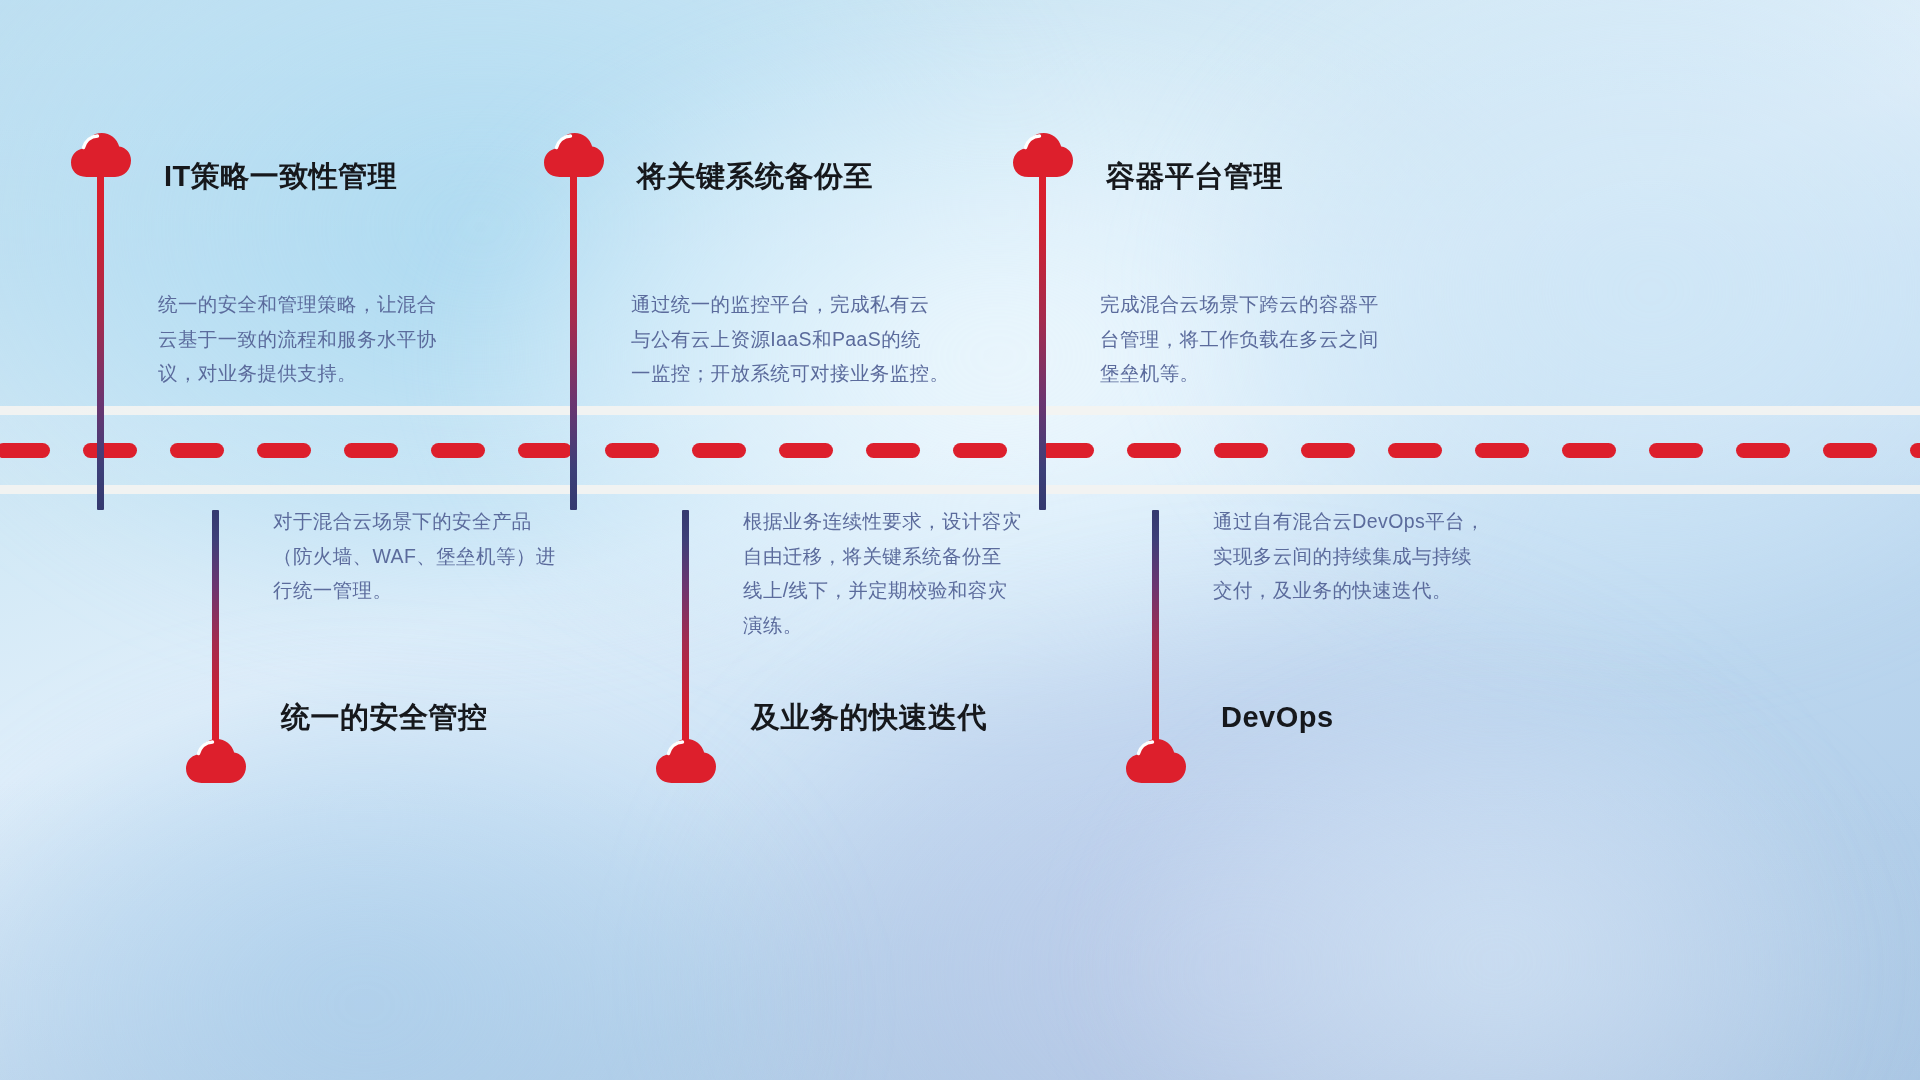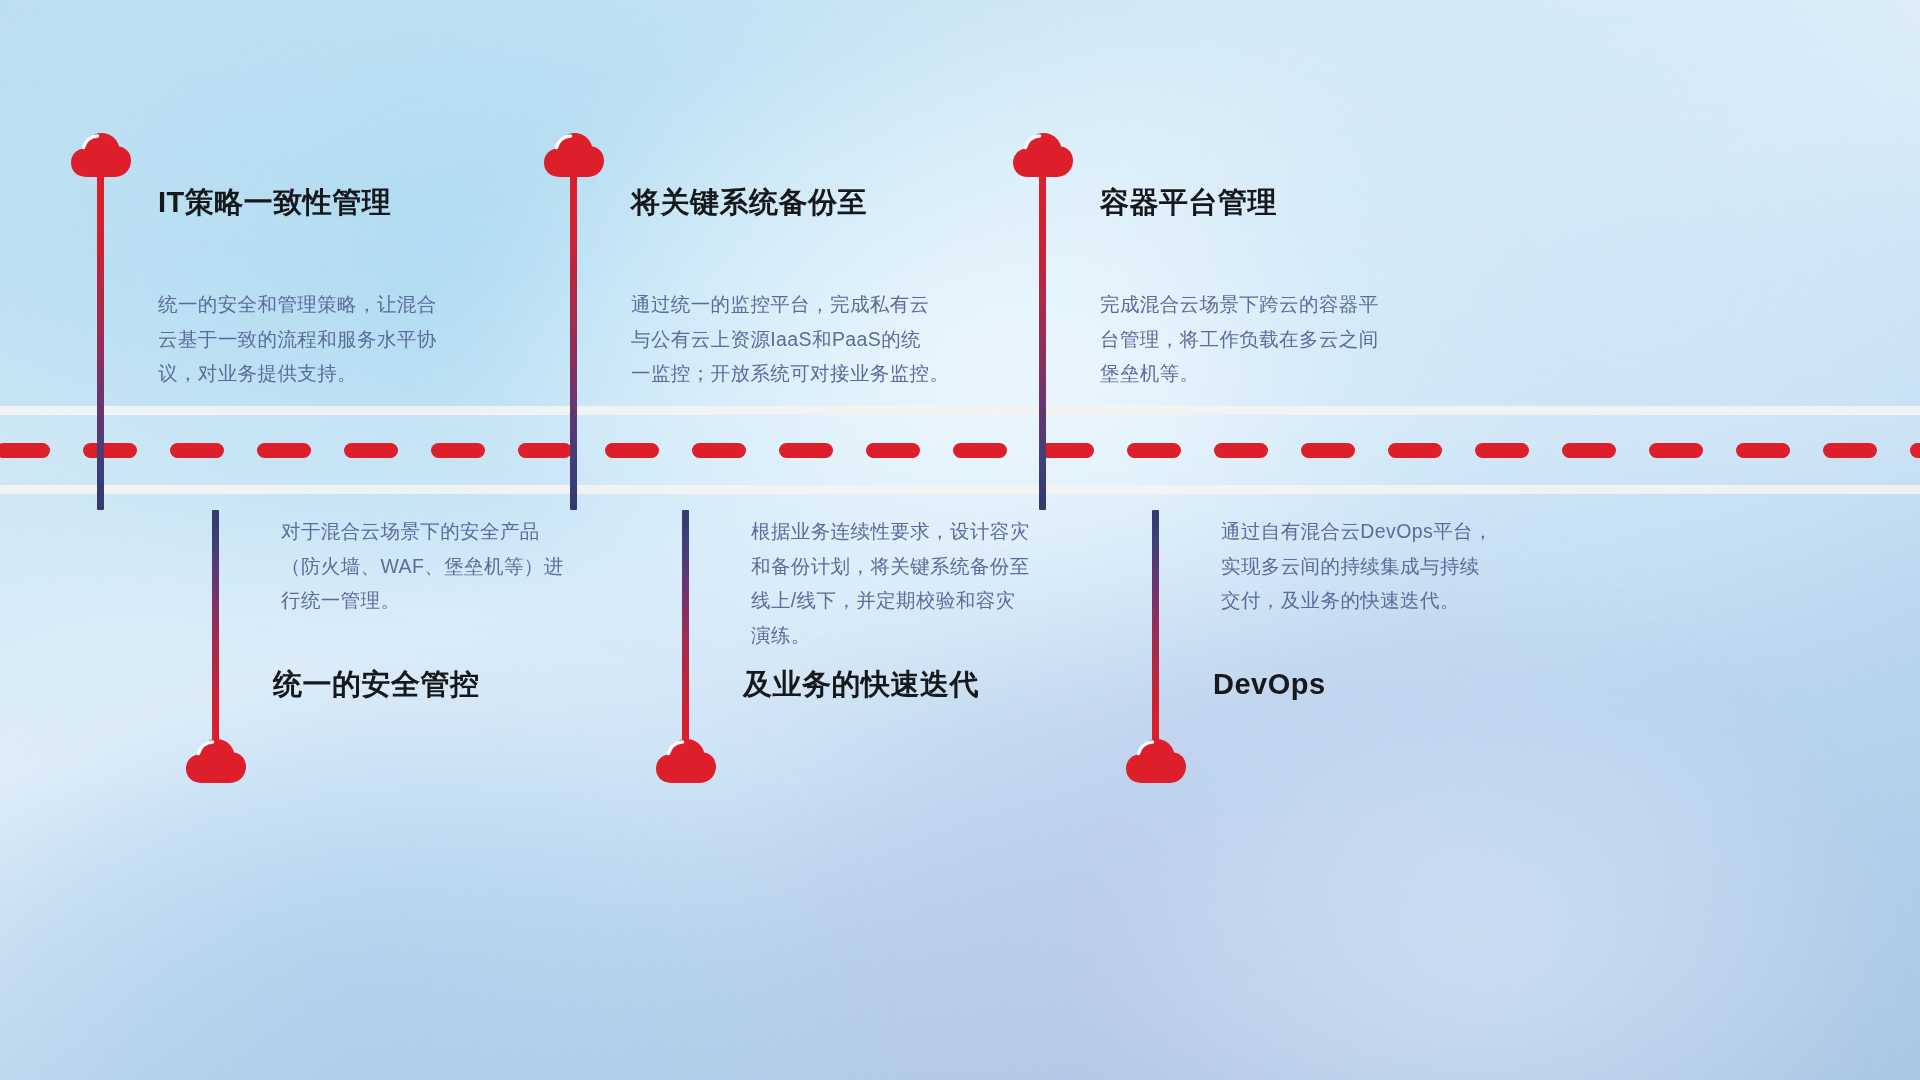--- a/index.html
+++ b/index.html
@@ -212,49 +212,50 @@
   .col.bot .cloud-row {
     position: absolute;
     left: 0;
   }
   .col.bot .stem {
     position: absolute;
     left: 27px;
   }
   .col.bot .title {
     position: absolute;
-    left: 88px;
+    left: 96px;
+    margin-top: 33px;
   }
   .col.bot .body {
     position: absolute;
     left: 88px;
   }
 
   
   #col-1 { left: 70px;  top: 132px; }
   #col-2 { left: 543px; top: 132px; }
   #col-3 { left: 1012px; top: 132px; }
 
   #col-1 .stem { height: 338px; }
   #col-2 .stem { height: 338px; }
   #col-3 .stem { height: 338px; }
 
-  #col-1 .title, #col-2 .title, #col-3 .title { top: 56px; }
+  #col-1 .title, #col-2 .title, #col-3 .title { top: 30px; margin-left: 6px; }
   #col-1 .body,  #col-2 .body,  #col-3 .body  { top: 155px; }
 
   
   #col-4 { left: 185px;  top: 500px; }
   #col-5 { left: 655px;  top: 500px; }
   #col-6 { left: 1125px; top: 500px; }
 
   #col-4 .stem { height: 236px; top: 10px; }
   #col-5 .stem { height: 236px; top: 10px; }
   #col-6 .stem { height: 236px; top: 10px; }
 
-  #col-4 .body, #col-5 .body, #col-6 .body { top: 14px; margin-left: 8px; }
+  #col-4 .body, #col-5 .body, #col-6 .body { top: 4px; }
   #col-4 .title, #col-5 .title, #col-6 .title { top: 170px; }
 
   #col-4 .cloud-row { top: 238px; }
   #col-5 .cloud-row { top: 238px; }
   #col-6 .cloud-row { top: 238px; }
 </style>
 </head>
 <body>
 
 <div id="infographic">
@@ -358,21 +359,21 @@
         <svg viewBox="0 0 62 46" xmlns="http://www.w3.org/2000/svg">
           <path d="M16.5 45 C6.5 45 1 38.6 1 30.6 C1 23.2 6.4 17.3 13.6 16.6 C15.2 7.2 22.9 1 31.8 1 C40.1 1 47 6.6 49.2 14.6 C56 15.6 61 21.2 61 28.6 C61 37.2 54.6 45 45 45 Z" fill="#dd1f2c"></path>
           <path d="M13.5 15.5 C15.5 8.8 21 4.4 27.5 4.0" stroke="#ffffff" stroke-width="3.4" stroke-linecap="round" fill="none"></path>
         </svg>
       </div>
     </div>
   </div>
 
   <div class="col bot" id="col-5">
     <div class="body">根据业务连续性要求，设计容灾
-和备份计划，将关键系统备份至
+自由迁移，将关键系统备份至
 线上/线下，并定期校验和容灾
 演练。</div>
     <div class="stem up"></div>
     <div class="title">及业务的快速迭代</div>
     <div class="cloud-row">
       <div class="cloud">
         <svg viewBox="0 0 62 46" xmlns="http://www.w3.org/2000/svg">
           <path d="M16.5 45 C6.5 45 1 38.6 1 30.6 C1 23.2 6.4 17.3 13.6 16.6 C15.2 7.2 22.9 1 31.8 1 C40.1 1 47 6.6 49.2 14.6 C56 15.6 61 21.2 61 28.6 C61 37.2 54.6 45 45 45 Z" fill="#dd1f2c"></path>
           <path d="M13.5 15.5 C15.5 8.8 21 4.4 27.5 4.0" stroke="#ffffff" stroke-width="3.4" stroke-linecap="round" fill="none"></path>
         </svg>

